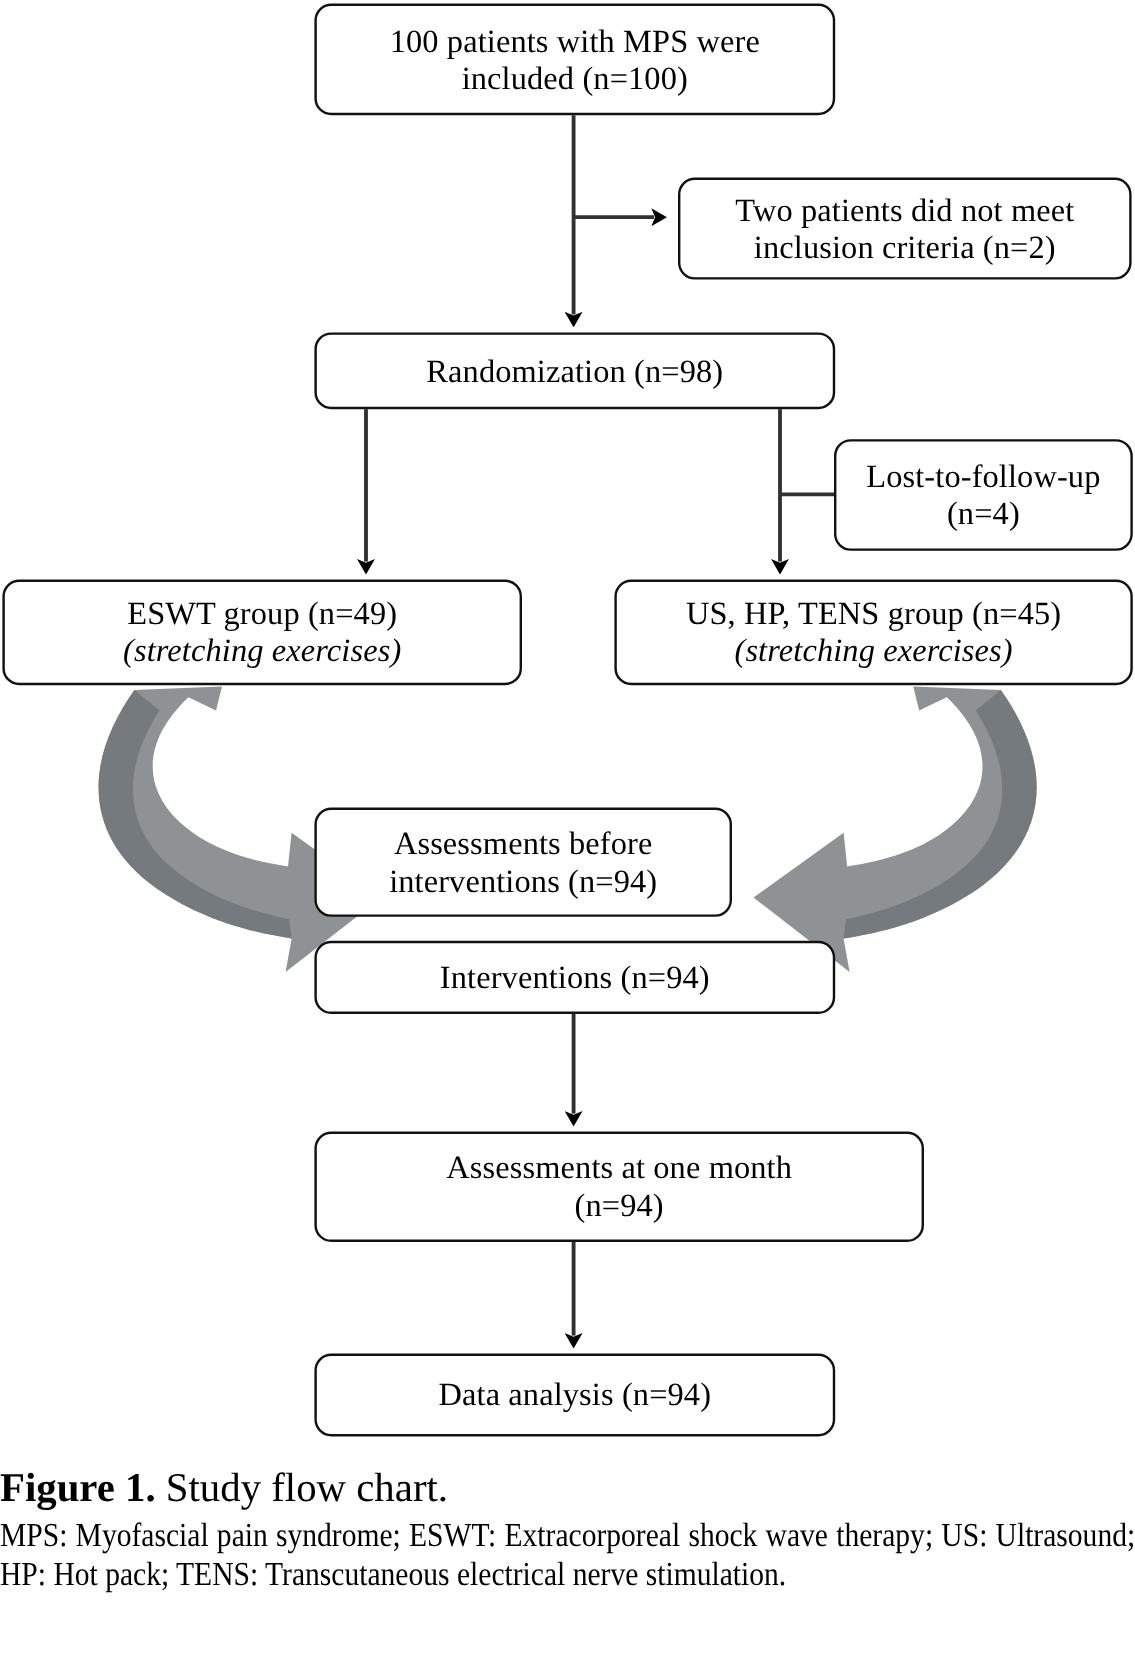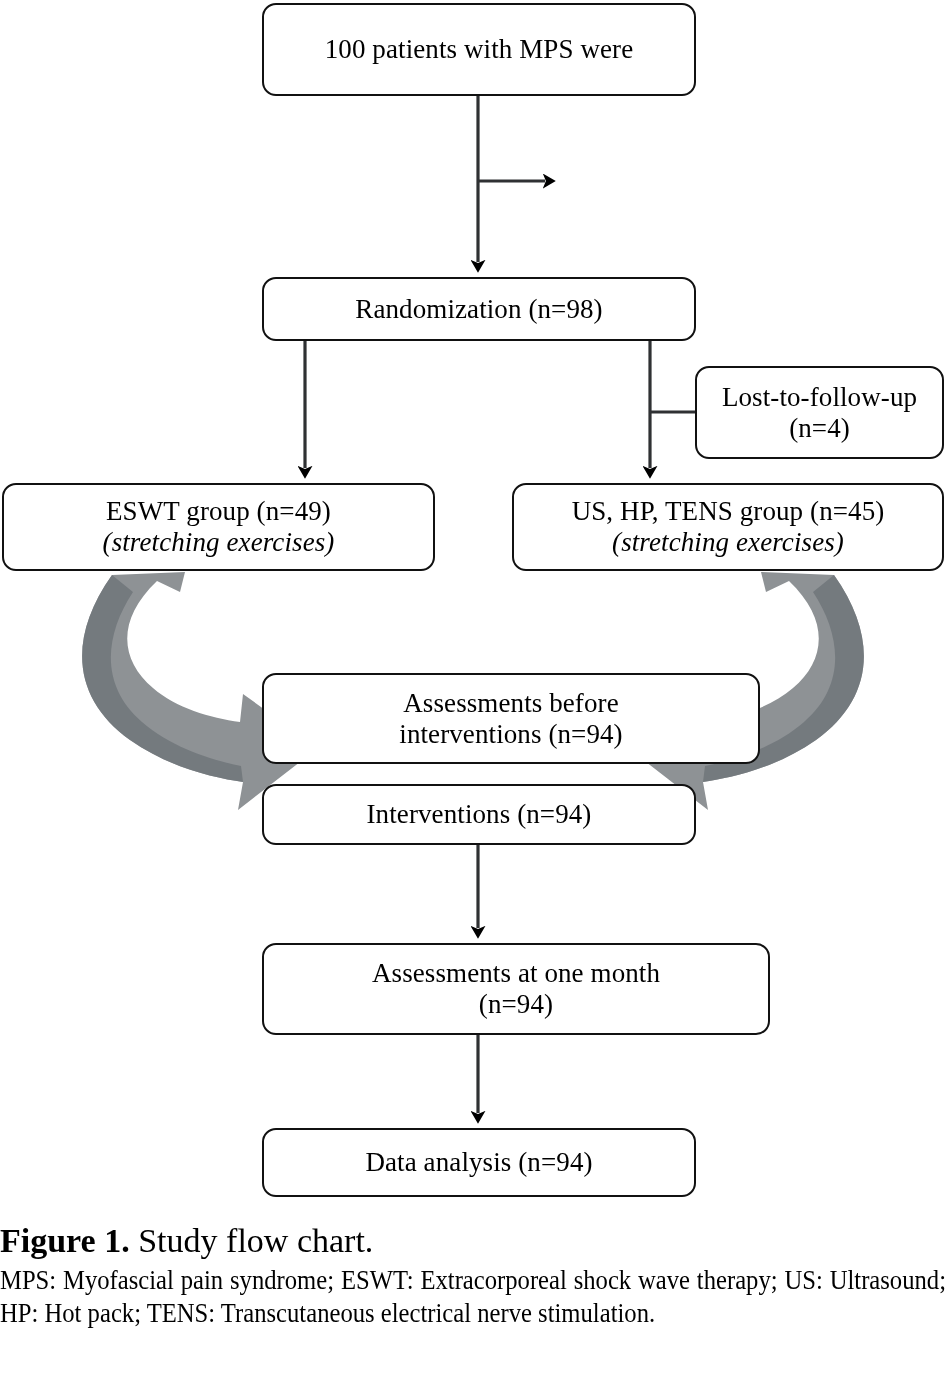--- a/index.html
+++ b/index.html
@@ -20,21 +20,21 @@
   .node .ln{display:block;}
   .node .it{font-style:italic;}
 
   
   #n-included        {left:262px; top:3px;   width:434px; height:93px;}
   #n-notmeet         {left:565px; top:148px; width:378px; height:85px;}
   #n-random          {left:262px; top:277px; width:434px; height:64px;}
   #n-lost            {left:695px; top:366px; width:249px; height:93px;}
   #n-eswt            {left:2px;   top:483px; width:433px; height:88px;}
   #n-ushp            {left:512px; top:483px; width:432px; height:88px;}
-  #n-assess-before   {left:262px; top:673px; width:498px; height:91px;}
+  #n-assess-before   {left:262px; top:673px; width:348px; height:91px;}
   #n-interventions   {left:262px; top:784px; width:434px; height:61px;}
   #n-assess-month    {left:262px; top:943px; width:508px; height:92px;}
   #n-data-analysis   {left:262px; top:1128px;width:434px; height:69px;}
 
   
   #wires{position:absolute;left:0;top:0;width:946px;height:1215px;z-index:1;}
 
   
   #caption{
     position:absolute;left:0;top:1222px;width:794px;
@@ -110,23 +110,30 @@
                C 776,768 731,778 703,782
                L 705,766
                C 734,760 774,748 804,722
                C 846,686 842,636 813,592 Z"></path>
     </g>
   </svg>
 
   <div class="node" id="n-included">
     <div>
       <span class="ln">100 patients with MPS were</span>
+      <span class="ln">included (n=100)</span>
     </div>
   </div>
 
+  <div class="node" id="n-notmeet">
+    <div>
+      <span class="ln">Two patients did not meet</span>
+      <span class="ln">inclusion criteria (n=2)</span>
+    </div>
+  </div>
 
   <div class="node" id="n-random">
     <div>
       <span class="ln">Randomization (n=98)</span>
     </div>
   </div>
 
   <div class="node" id="n-lost">
     <div>
       <span class="ln">Lost-to-follow-up</span>

